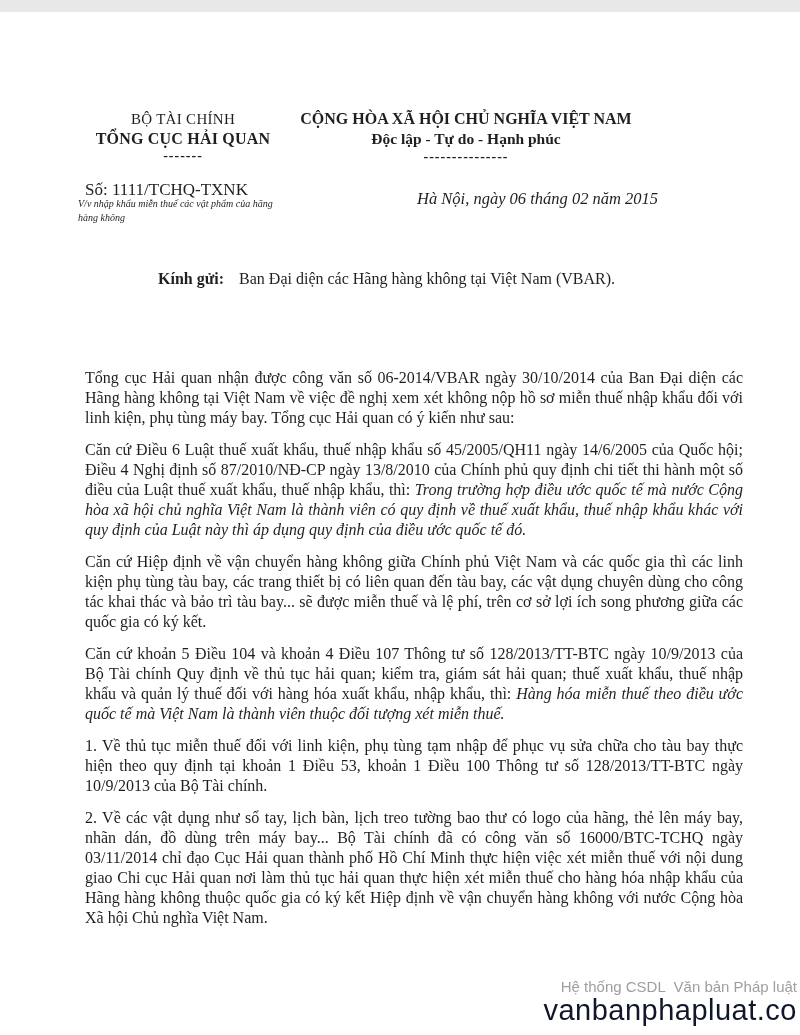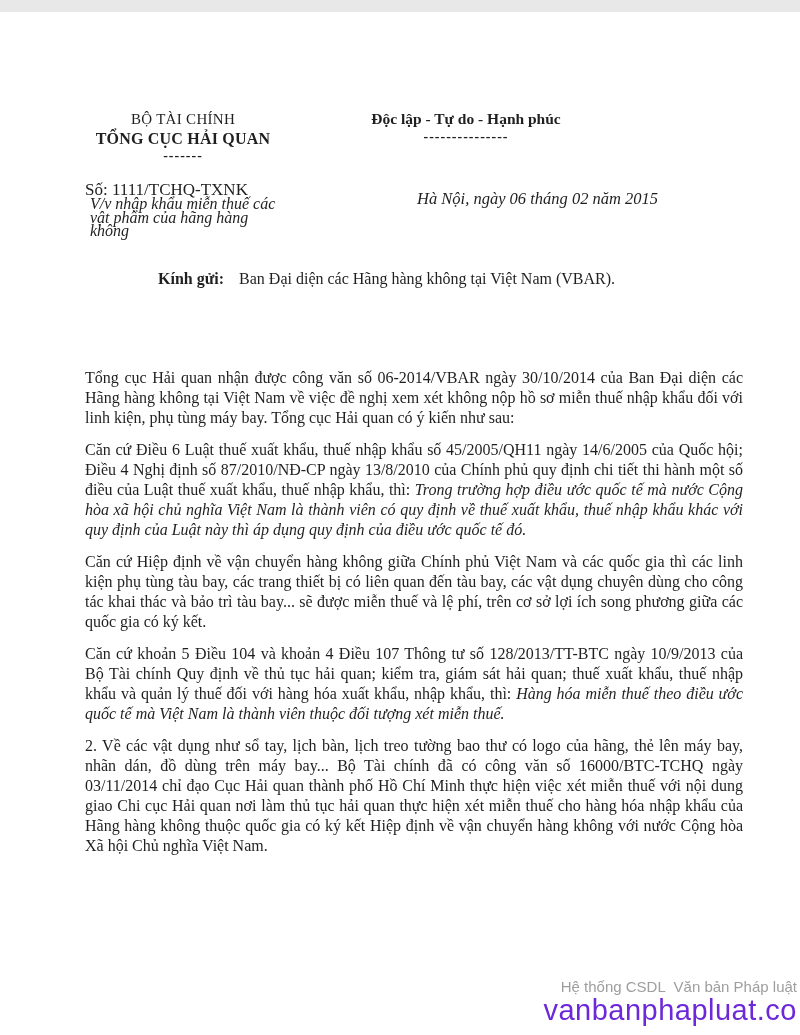--- a/index.html
+++ b/index.html
@@ -24,22 +24,22 @@
     position:absolute;left:300px;top:97px;width:332px;
     text-align:center;line-height:20px;
   }
   .national-title{font-size:16px;font-weight:bold;}
   .motto{font-size:15.5px;font-weight:bold;}
   .motto-rule{font-size:14px;font-weight:bold;line-height:16px;letter-spacing:1px;}
   
   .doc-number{position:absolute;left:85px;top:168px;font-size:17px;}
   .place-date{position:absolute;left:417px;top:177px;width:232px;font-size:16.5px;font-style:italic;white-space:nowrap;}
   .subject{
-    position:absolute;left:90px;top:185px;width:195px;
-    font-size:16px;font-style:italic;line-height:13.5px;
+    position:absolute;left:78px;top:185px;width:195px;
+    font-size:10px;font-style:italic;line-height:13.5px;
   }
   
   .recipient{
     position:absolute;left:158px;top:256px;
     display:flex;gap:15px;font-size:16px;line-height:21px;
   }
   .recipient-label{font-weight:bold;white-space:nowrap;}
   .recipient-name{white-space:nowrap;}
   .recipient-address{font-style:italic;width:362px;}
   
@@ -64,41 +64,43 @@
 
 <div class="page">
 
   <div class="org-block">
     <div class="org-parent">BỘ TÀI CHÍNH</div>
     <div class="org-name">TỔNG CỤC HẢI QUAN</div>
     <div class="org-rule">-------</div>
   </div>
 
   <div class="national-block">
+    <div class="national-title">CỘNG HÒA XÃ HỘI CHỦ NGHĨA VIỆT NAM</div>
     <div class="motto">Độc lập - Tự do - Hạnh phúc</div>
     <div class="motto-rule">---------------</div>
   </div>
 
   <div class="doc-number">Số: 1111/TCHQ-TXNK</div>
   <div class="place-date">Hà Nội, ngày 06 tháng 02 năm 2015</div>
   <div class="subject">V/v nhập khẩu miễn thuế các vật phẩm của hãng hàng không</div>
 
   <div class="recipient">
     <div class="recipient-label">Kính gửi:</div>
     <div>
       <div class="recipient-name">Ban Đại diện các Hãng hàng không tại Việt Nam (VBAR).</div>
     </div>
   </div>
 
   <div class="body-text">
       <p><span>Tổng cục Hải quan nhận được công văn số 06-2014/VBAR ngày 30/10/2014 của Ban Đại diện các Hãng hàng không tại Việt Nam về việc đề nghị xem xét không nộp hồ sơ miễn thuế nhập khẩu đối với linh kiện, phụ tùng máy bay. Tổng cục Hải quan có ý kiến như sau:</span></p>
       <p><span>Căn cứ Điều 6 Luật thuế xuất khẩu, thuế nhập khẩu số 45/2005/QH11 ngày 14/6/2005 của Quốc hội; Điều 4 Nghị định số 87/2010/NĐ-CP ngày 13/8/2010 của Chính phủ quy định chi tiết thi hành một số điều của Luật thuế xuất khẩu, thuế nhập khẩu, thì: </span><span class="it">Trong trường hợp điều ước quốc tế mà nước Cộng hòa xã hội chủ nghĩa Việt Nam là thành viên có quy định về thuế xuất khẩu, thuế nhập khẩu khác với quy định của Luật này thì áp dụng quy định của điều ước quốc tế đó.</span></p>
       <p><span>Căn cứ Hiệp định về vận chuyển hàng không giữa Chính phủ Việt Nam và các quốc gia thì các linh kiện phụ tùng tàu bay, các trang thiết bị có liên quan đến tàu bay, các vật dụng chuyên dùng cho công tác khai thác và bảo trì tàu bay... sẽ được miễn thuế và lệ phí, trên cơ sở lợi ích song phương giữa các quốc gia có ký kết.</span></p>
       <p><span>Căn cứ khoản 5 Điều 104 và khoản 4 Điều 107 Thông tư số 128/2013/TT-BTC ngày 10/9/2013 của Bộ Tài chính Quy định về thủ tục hải quan; kiểm tra, giám sát hải quan; thuế xuất khẩu, thuế nhập khẩu và quản lý thuế đối với hàng hóa xuất khẩu, nhập khẩu, thì: </span><span class="it">Hàng hóa miễn thuế theo điều ước quốc tế mà Việt Nam là thành viên thuộc đối tượng xét miễn thuế.</span></p>
+      <p><span>1. Về thủ tục miễn thuế đối với linh kiện, phụ tùng tạm nhập để phục vụ sửa chữa cho tàu bay thực hiện theo quy định tại khoản 1 Điều 53, khoản 1 Điều 100 Thông tư số 128/2013/TT-BTC ngày 10/9/2013 của Bộ Tài chính.</span></p>
       <p><span>2. Về các vật dụng như sổ tay, lịch bàn, lịch treo tường bao thư có logo của hãng, thẻ lên máy bay, nhãn dán, đồ dùng trên máy bay... Bộ Tài chính đã có công văn số 16000/BTC-TCHQ ngày 03/11/2014 chỉ đạo Cục Hải quan thành phố Hồ Chí Minh thực hiện việc xét miễn thuế với nội dung giao Chi cục Hải quan nơi làm thủ tục hải quan thực hiện xét miễn thuế cho hàng hóa nhập khẩu của Hãng hàng không thuộc quốc gia có ký kết Hiệp định về vận chuyển hàng không với nước Cộng hòa Xã hội Chủ nghĩa Việt Nam.</span></p>
     </div>
 
   <div class="watermark">
     <div class="wm-line1" style="color: rgb(158, 158, 158);">Hệ thống CSDL  Văn bản Pháp luật</div>
-    <div class="wm-line2" style="color: #6d28d9;">vanbanphapluat.co</div>
+    <div class="wm-line2" style="color: #0f172a;">vanbanphapluat.co</div>
   </div>
 
 </div>
 
 </body></html>

